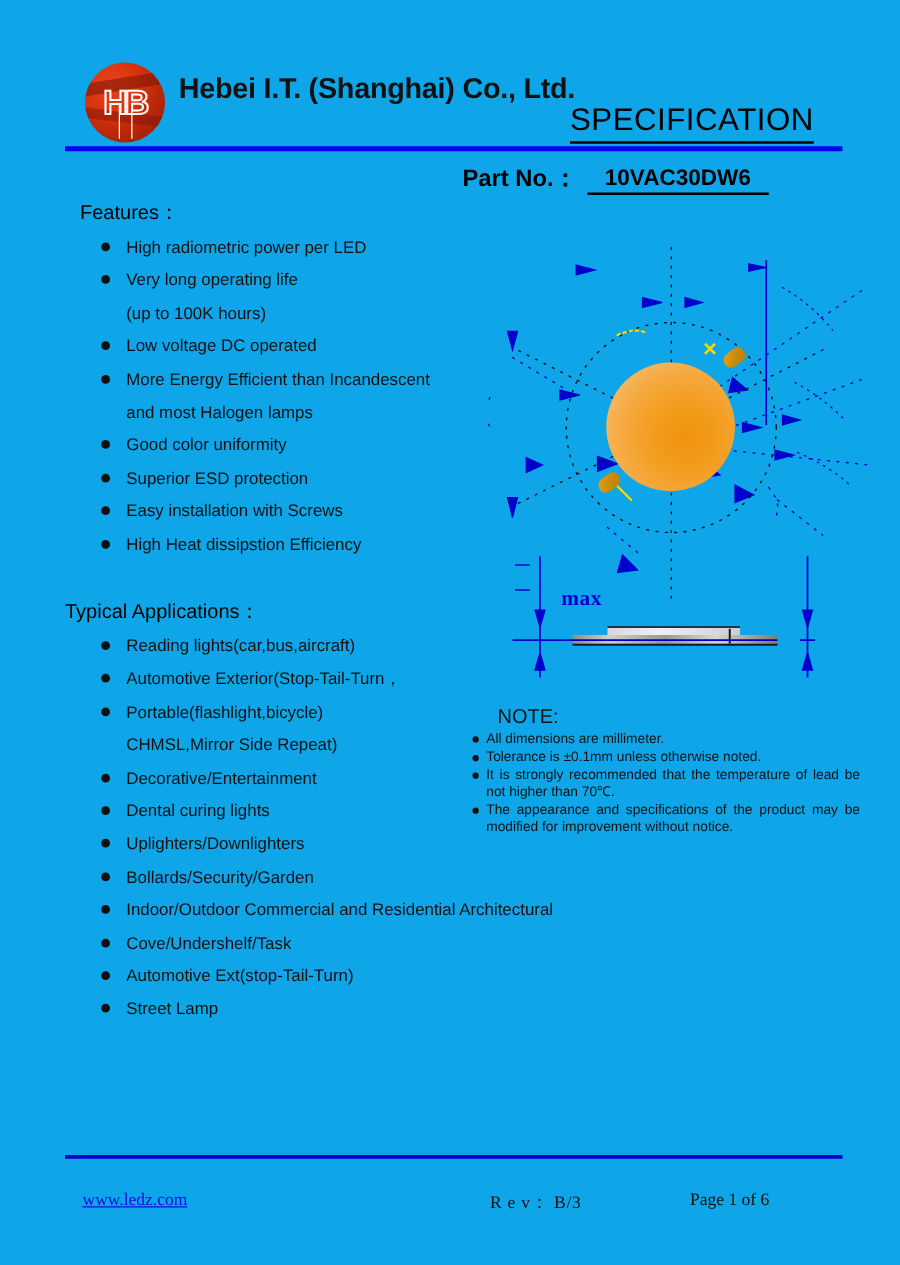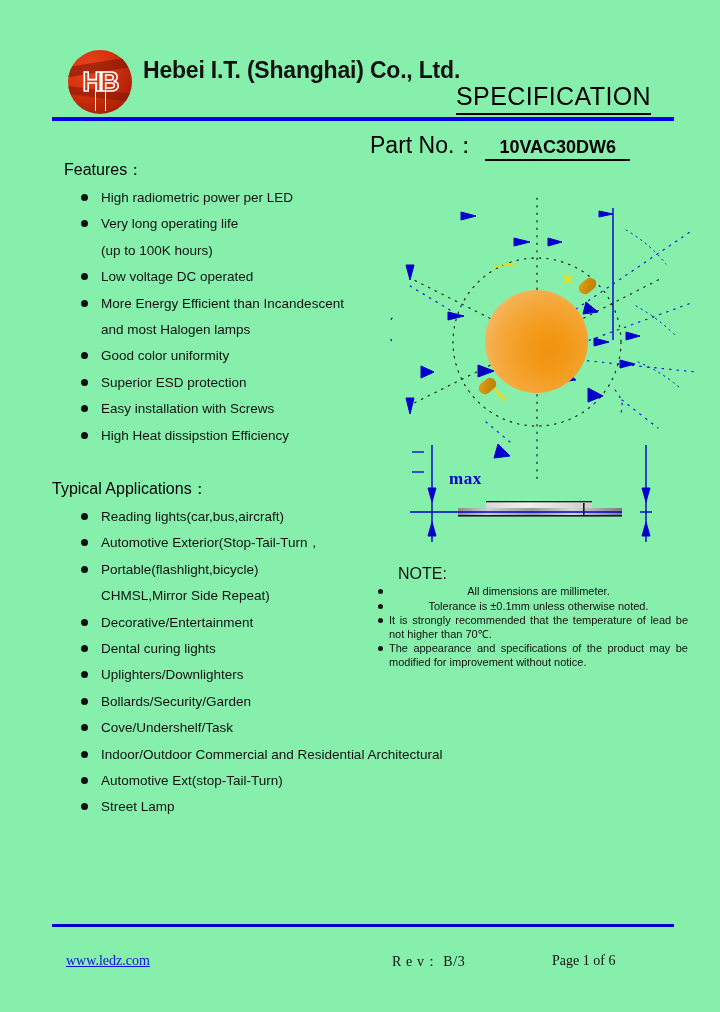--- a/index.html
+++ b/index.html
@@ -11,21 +11,21 @@
   body {
     width: 720px;
     height: 1012px;
     overflow: hidden;
     font-family: "Liberation Sans", sans-serif;
   }
   .page {
     position: relative;
     width: 720px;
     height: 1012px;
-    background: #86efac;
+    background: #0ea5e9;
     box-sizing: border-box;
   }
 
   
   .header {
     position: absolute;
     left: 0; top: 0;
     width: 720px;
     height: 118px;
   }
@@ -118,22 +118,22 @@
     background: #0000ee;
   }
   .partno-row {
     position: absolute;
     left: 370px;
     top: 130px;
     display: flex;
     align-items: flex-end;
   }
   .partno-label {
-    font-size: 23px;
-    font-weight: normal;
+    font-size: 19px;
+    font-weight: bold;
     color: #000000;
     white-space: nowrap;
   }
   .partno-value-wrap {
     margin-left: 8px;
     border-bottom: 2px solid #000000;
     padding: 0 14px 1px 14px;
   }
   .partno-value {
     font-size: 18px;
@@ -239,21 +239,20 @@
     margin: 0;
     padding: 0 0 0 10px;
   }
   .note-list li {
     position: relative;
     padding-left: 11px;
     font-size: 11px;
     line-height: 13.6px;
     color: #111111;
     margin-bottom: 1px;
-    text-align: center;
   }
   .note-list li .ndot {
     position: absolute;
     left: 0;
     top: 4px;
     width: 5px;
     height: 5px;
     border-radius: 50%;
     background: #101010;
   }
@@ -350,22 +349,22 @@
   <div class="section-head" id="apps-head">Typical Applications：</div>
   <ul class="bullet-list" id="apps-list">
       <li><span class="dot"></span><span>Reading lights(car,bus,aircraft)</span></li>
       <li><span class="dot"></span><span>Automotive Exterior(Stop-Tail-Turn，</span></li>
       <li><span class="dot"></span><span>Portable(flashlight,bicycle)</span></li>
       <li class="cont"><span>CHMSL,Mirror Side Repeat)</span></li>
       <li><span class="dot"></span><span>Decorative/Entertainment</span></li>
       <li><span class="dot"></span><span>Dental curing lights</span></li>
       <li><span class="dot"></span><span>Uplighters/Downlighters</span></li>
       <li><span class="dot"></span><span>Bollards/Security/Garden</span></li>
+      <li><span class="dot"></span><span>Indoor/Outdoor Commercial and Residential Architectural</span></li>
       <li><span class="dot"></span><span>Cove/Undershelf/Task</span></li>
-      <li><span class="dot"></span><span>Indoor/Outdoor Commercial and Residential Architectural</span></li>
       <li><span class="dot"></span><span>Automotive Ext(stop-Tail-Turn)</span></li>
       <li><span class="dot"></span><span>Street Lamp</span></li>
     </ul>
 
   <div class="drawing">
     <svg width="310" height="360" viewBox="0 0 310 360">
       <g stroke="#0000cc" fill="#0000cc">
 
         <line x1="223" y1="18" x2="223" y2="150" stroke-width="1.4"></line>
         <polygon points="209,21 223,24 209,27"></polygon>

